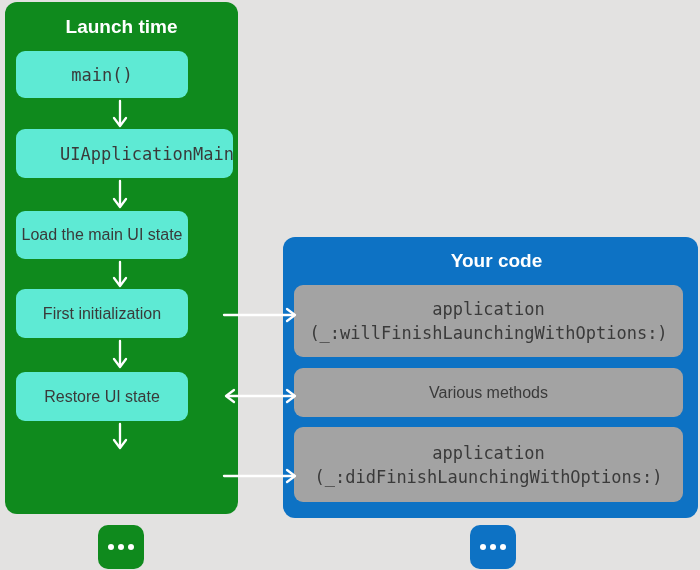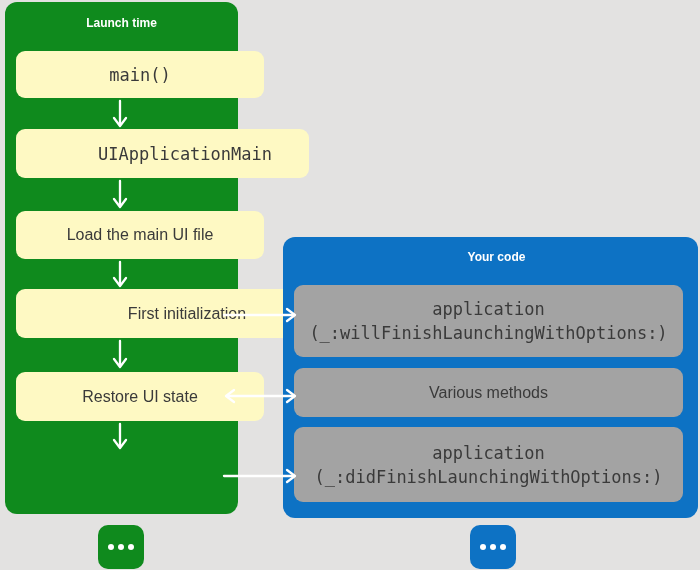--- a/index.html
+++ b/index.html
@@ -15,35 +15,35 @@
     border-radius:12px;
   }
   .panel-green{ background:#0f8a1d; left:5px; top:2px; width:233px; height:512px; }
   .panel-blue{ background:#0d72c4; left:283px; top:237px; width:415px; height:281px; }
   .panel-title{
     position:absolute;
     left:0; width:100%;
     text-align:center;
     color:#ffffff;
     font-weight:bold;
-    font-size:12px;
+    font-size:19px;
   }
   .node{
     position:absolute;
     display:flex;
     align-items:center;
     justify-content:center;
     text-align:center;
     border-radius:9px;
     color:#3a3a3a;
     font-size:16px;
     white-space:pre-line;
     line-height:24px;
   }
-  .node-green{ background:#fef9c3; left:16px; width:248px; }
+  .node-green{ background:#5eead4; left:16px; width:172px; }
   .node-blue{ background:#a3a3a3; left:294px; width:389px; }
   .mono{ font-family:"DejaVu Sans Mono","Liberation Mono",monospace; font-size:17px; }
   .arrows{
     position:absolute; left:0; top:0;
     pointer-events:none;
   }
   .badge{
     position:absolute;
     top:525px; width:46px; height:44px;
     border-radius:10px;
@@ -57,22 +57,22 @@
 <body>
 
 <div class="canvas">
 
   <div class="panel panel-green">
     <div class="panel-title" style="top:14px;">Launch time</div>
   </div>
 
   <div class="node node-green mono" style="top:51px; height:47px;">main()</div>
   <div class="node node-green mono" style="top:129px; height:49px;padding-left:45px;">UIApplicationMain</div>
-  <div class="node node-green" style="top:211px; height:48px;">Load the main UI file</div>
-  <div class="node node-green" style="top:289px; height:49px;padding-left:47px;">First initialization</div>
+  <div class="node node-green" style="top:211px; height:48px;">Load the main UI state</div>
+  <div class="node node-green" style="top:289px; height:49px;">First initialization</div>
   <div class="node node-green" style="top:372px; height:49px;">Restore UI state</div>
 
   <div class="panel panel-blue">
     <div class="panel-title" style="top:13px;padding-left:6px;">Your code</div>
   </div>
 
   <div class="node node-blue mono" style="top:285px; height:72px;">application
 (_:willFinishLaunchingWithOptions:)</div>
   <div class="node node-blue" style="top:368px; height:49px;">Various methods</div>
   <div class="node node-blue mono" style="top:427px; height:75px;">application

